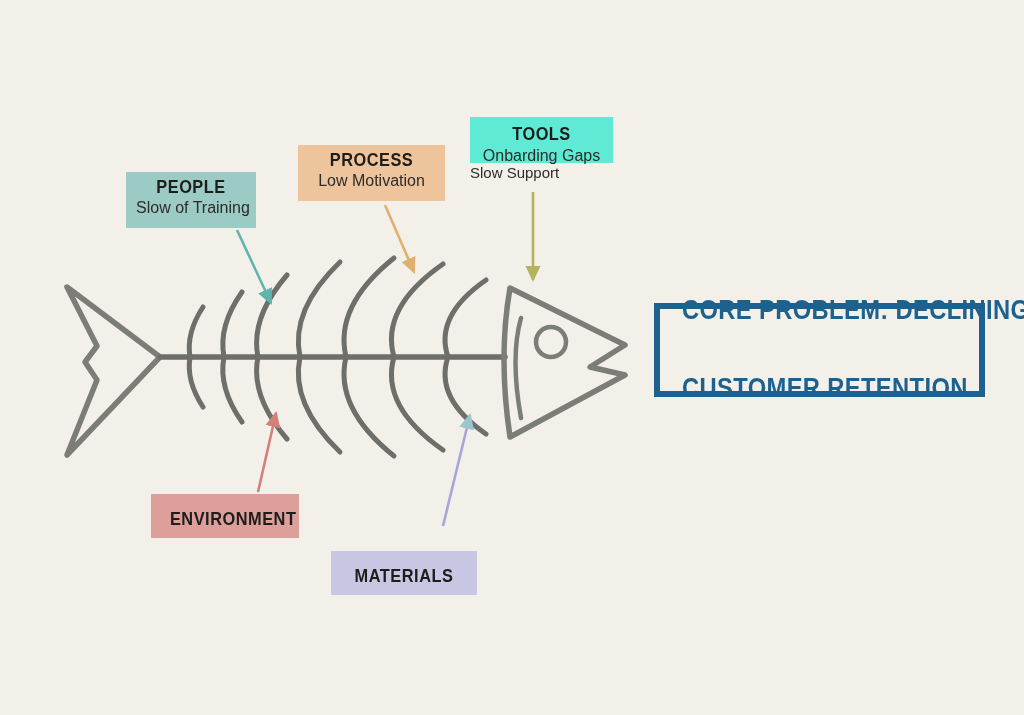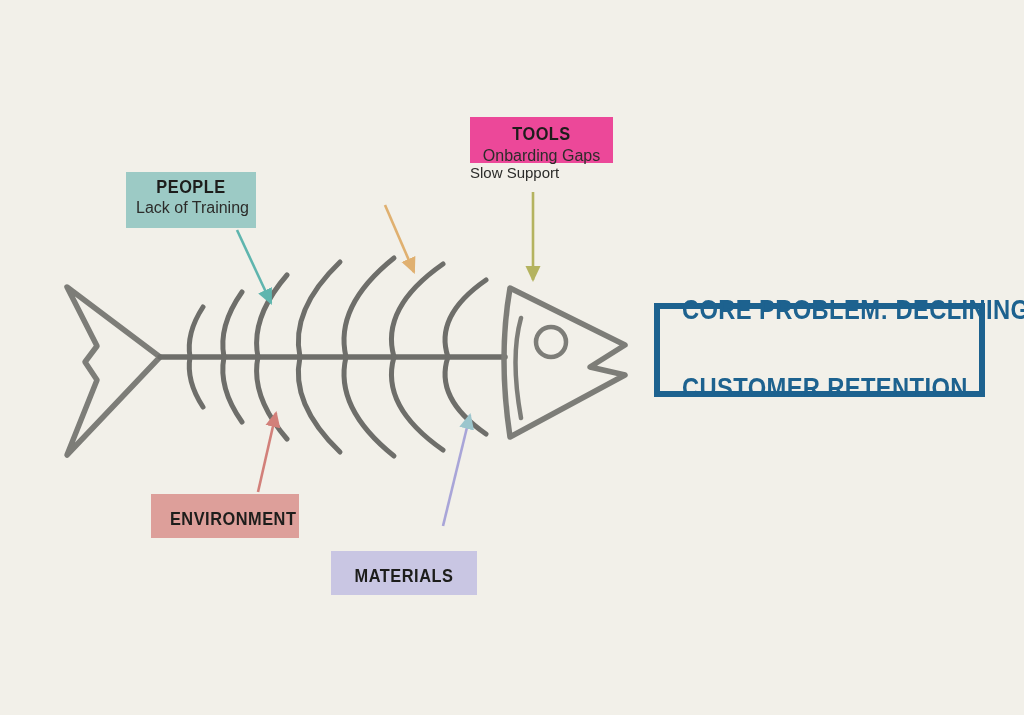--- a/index.html
+++ b/index.html
@@ -67,21 +67,21 @@
     font-family: "Liberation Sans", sans-serif;
     font-size: 15px;
     color: #2c2c2a;
     line-height: 1.28;
     white-space: nowrap;
     pointer-events: none;
   }
 
   #box-people      { left: 126px; top: 172px; width: 130px; height: 56px; background: #9ccac5; }
   #box-process     { left: 298px; top: 145px; width: 147px; height: 56px; background: #eec49c; }
-  #box-tools       { left: 470px; top: 117px; width: 143px; height: 46px; background: #ec4899; }
+  #box-tools       { left: 470px; top: 117px; width: 143px; height: 46px; background: #5eead4; }
   #box-environment { left: 151px; top: 494px; width: 148px; height: 44px; background: #dd9f9a; }
   #box-materials   { left: 331px; top: 551px; width: 146px; height: 44px; background: #c9c6e3; }
 
   #box-environment .cat-title,
   #box-materials .cat-title { font-size: 19px; line-height: 2.2; }
   #box-tools .cat-title { line-height: 1.32; }
 
   
   #core-problem {
     position: absolute;
@@ -170,23 +170,27 @@
       <line x1="237" y1="230" x2="271" y2="303" stroke="#5fb5ae" stroke-width="2.6" marker-end="url(#ah-teal)"></line>
       <line x1="385" y1="205" x2="414" y2="272" stroke="#e0b070" stroke-width="2.6" marker-end="url(#ah-orange)"></line>
       <line x1="533" y1="192" x2="533" y2="280" stroke="#b4b35f" stroke-width="2.6" marker-end="url(#ah-olive)"></line>
       <line x1="258" y1="492" x2="276" y2="413" stroke="#d2807a" stroke-width="2.6" marker-end="url(#ah-red)"></line>
       <line x1="443" y1="526" x2="470" y2="415" stroke="#a9a5d8" stroke-width="2.6" marker-end="url(#ah-blue)"></line>
     </g>
   </svg>
 
   <div class="cat-box" id="box-people">
     <span class="cat-title">PEOPLE</span>
-    <span class="cat-sub">Lack of Training</span>
-  </div>
-
+    <span class="cat-sub">Slow of Training</span>
+  </div>
+
+  <div class="cat-box" id="box-process">
+    <span class="cat-title">PROCESS</span>
+    <span class="cat-sub">Low Motivation</span>
+  </div>
 
   <div class="cat-box" id="box-tools">
     <span class="cat-title">TOOLS</span>
     <span class="cat-sub">Onbarding Gaps</span>
     <span class="cat-overflow">Slow Support</span>
   </div>
 
   <div class="cat-box" id="box-environment">
     <span class="cat-title">ENVIRONMENT</span>
   </div>

